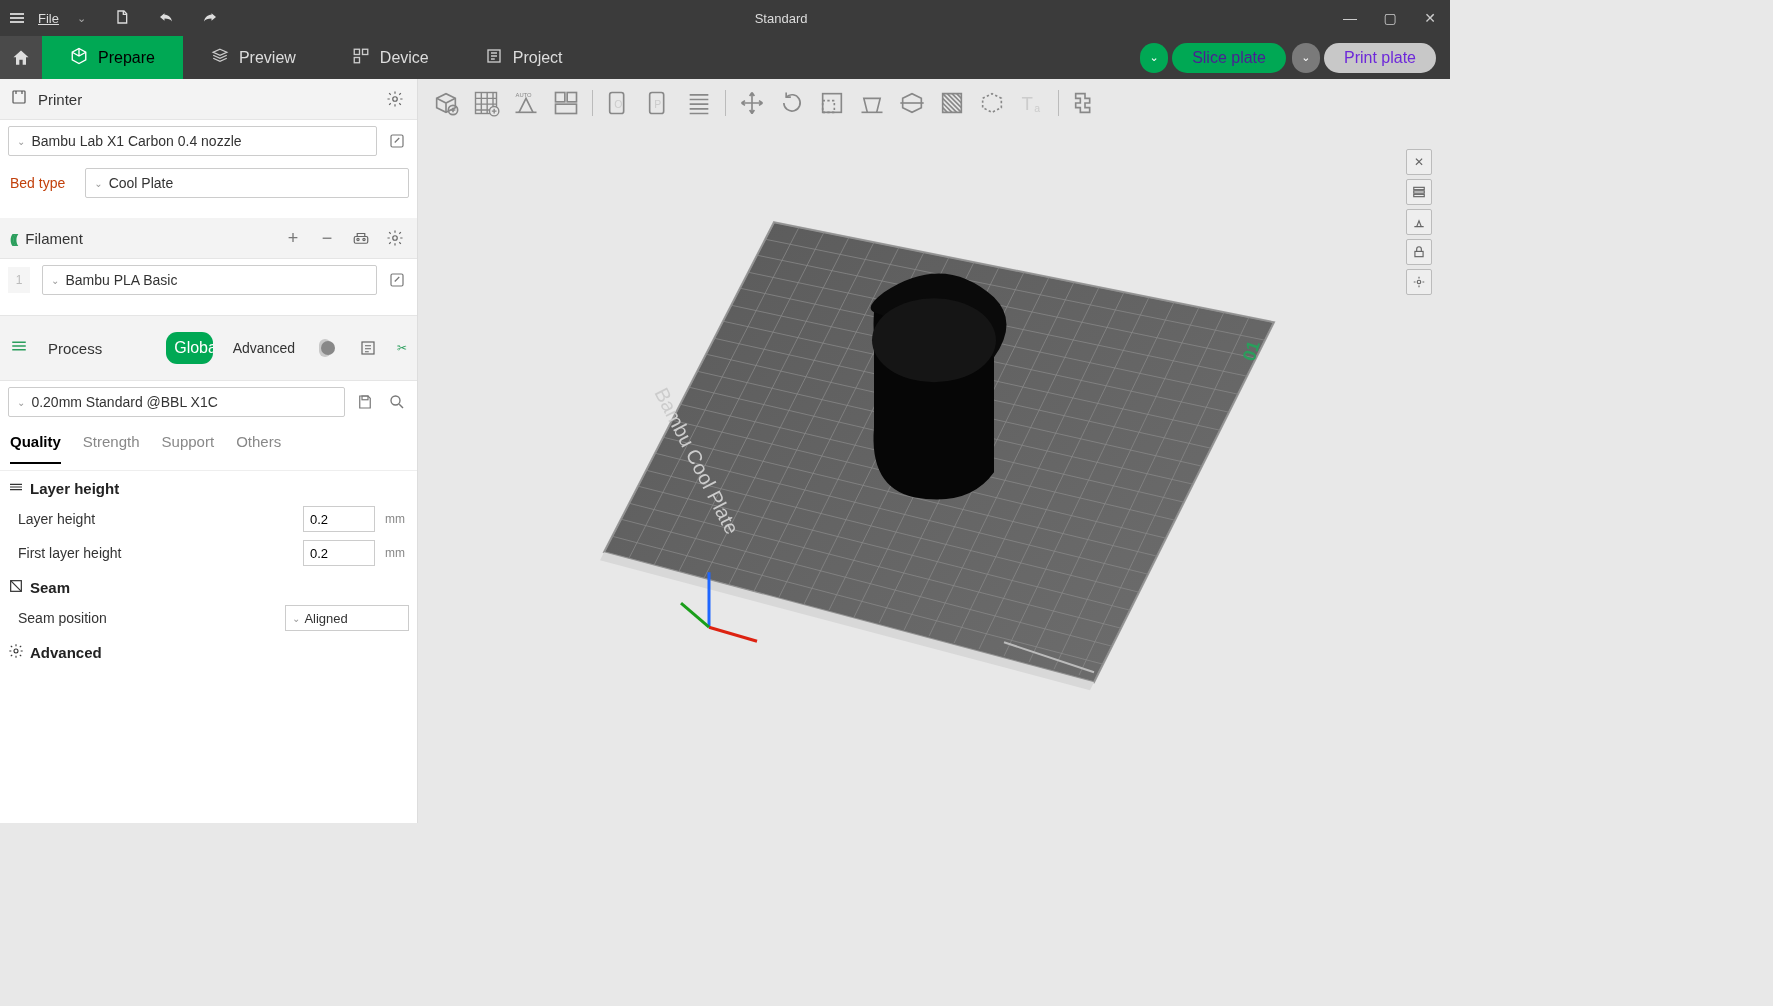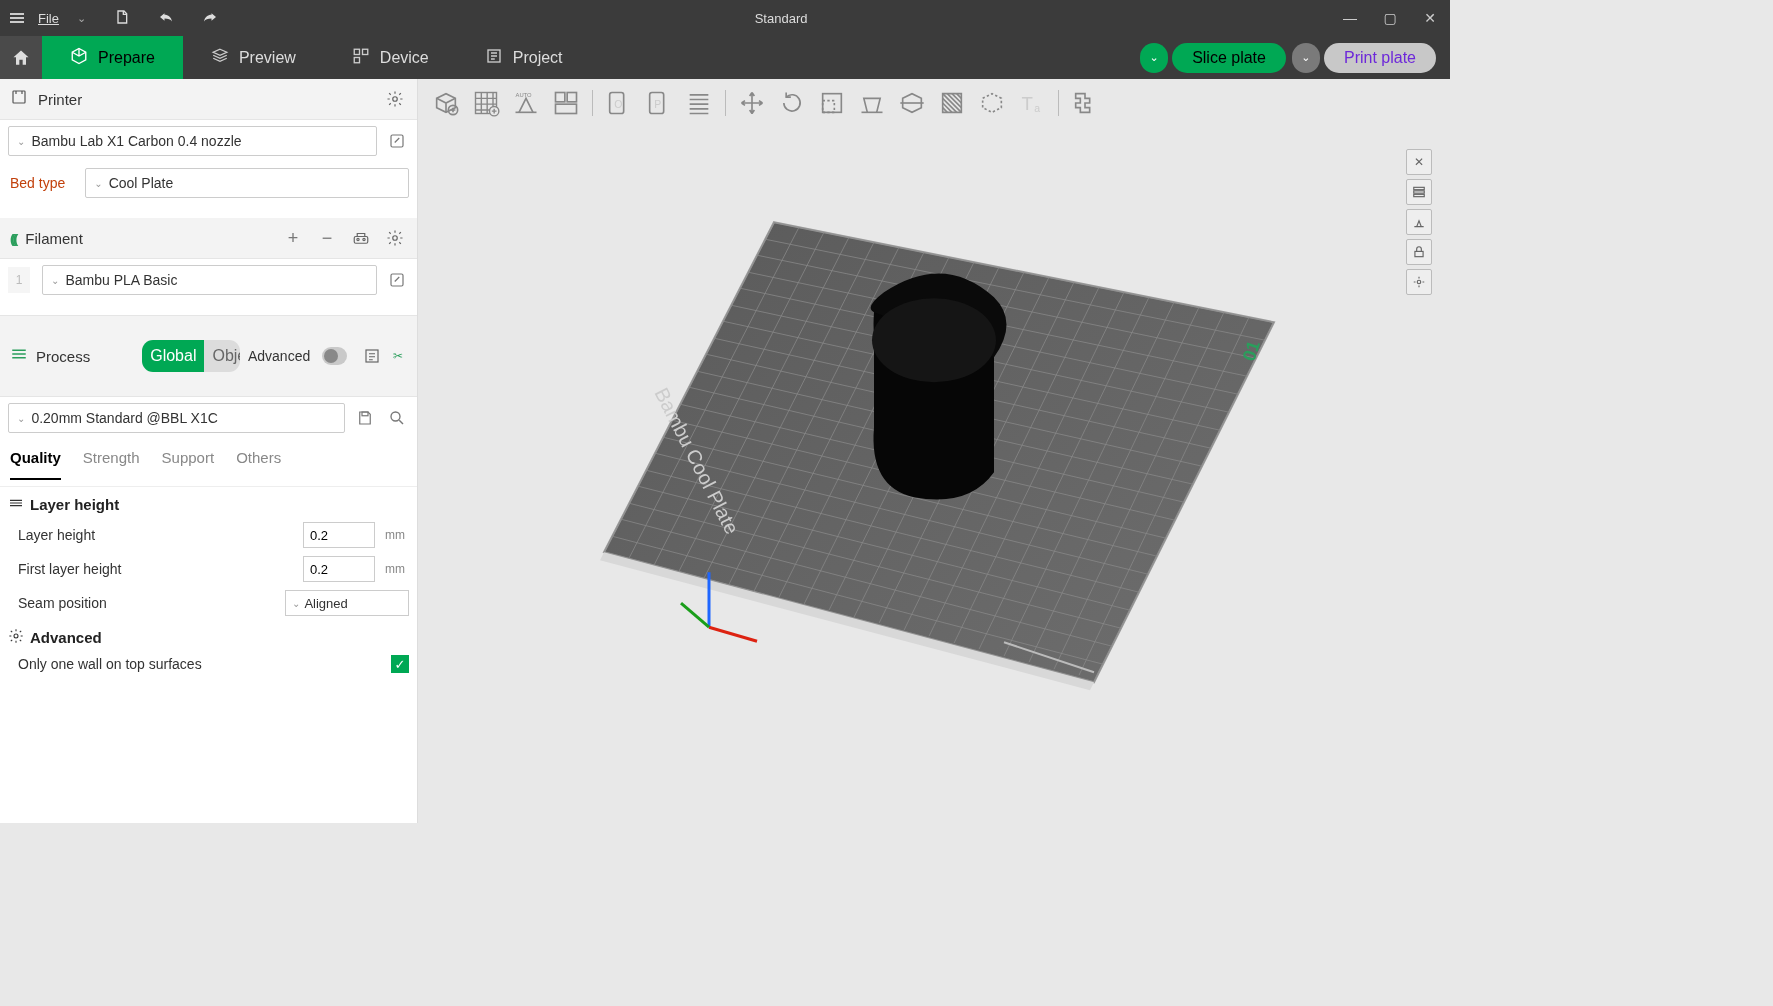--- a/index.html
+++ b/index.html
@@ -15,36 +15,36 @@
 .titlebar .win-controls { display:flex; }
 .titlebar .win-controls div { width:40px; height:36px; display:flex; align-items:center; justify-content:center; color:#ccc; font-size:14px;}
 .tabbar { height:43px; background:#3b3b3b; display:flex; align-items:stretch; }
 .tabbar .home { width:42px; display:flex; align-items:center; justify-content:center; background:#4a4a4a; }
 .tabbar .tab { padding:0 28px; display:flex; align-items:center; gap:10px; color:#ddd; font-size:16px; }
 .tabbar .tab.active { background:#00a854; color:#000000; }
 .tabbar .spacer { flex:1; }
 .tabbar .rbtn { display:flex; align-items:center; gap:0; margin-right:6px; }
 .tabbar .dd { width:28px; height:30px; background:#00a854; border-radius:15px; display:flex; align-items:center; justify-content:center; color:#fff; margin-right:4px; font-size:11px;}
 .tabbar .dd.gray { background:#7a7a7a; }
-.tabbar .pill { height:30px; padding:0 20px; border-radius:15px; display:flex; align-items:center; font-size:16px; color:#000000; }
+.tabbar .pill { height:30px; padding:0 20px; border-radius:15px; display:flex; align-items:center; font-size:16px; color:#4c1d95; }
 .tabbar .pill.green { background:#00a854; }
 .tabbar .pill.gray { background:#c8c8c8; color:#6d28d9; }
 .main { display:flex; height:calc(100% - 79px); }
 .sidebar { width:418px; background:#fff; border-right:1px solid #ddd; overflow:auto; }
 .viewport { flex:1; position:relative; background:#e8e8e8; }
 .section-head { display:flex; align-items:center; padding:8px 10px; gap:10px; background:#f3f3f3; border-bottom:1px solid #e5e5e5; }
 .section-head .lbl { font-size:15px; color:#333; flex:1; }
 .section-head .icon { color:#666; font-size:14px; }
 .field-row { display:flex; align-items:center; padding:6px 8px; gap:8px; }
 .dropdown { flex:1; height:30px; border:1px solid #ccc; background:#fff; display:flex; align-items:center; padding:0 8px; font-size:14px; color:#333; border-radius:2px; position:relative;}
 .dropdown .chv { color:#999; margin-right:6px; font-size:10px;}
 .sq-icon { width:24px; height:24px; display:flex; align-items:center; justify-content:center; color:#777; }
 .bed-label { font-size:14px; color:#c2410c; margin-right:12px; margin-left:2px;}
 .fila-num { width:22px; height:26px; background:#f5f5f5; display:flex; align-items:center; justify-content:center; font-size:12px; color:#bbb; margin-right:4px;}
-.proc-head { display:flex; align-items:center; padding:24px 10px; gap:8px; background:#f3f3f3; border-top:1px solid #e5e5e5; border-bottom:1px solid #e5e5e5;justify-content:space-between;}
+.proc-head { display:flex; align-items:center; padding:16px 10px; gap:20px; background:#f3f3f3; border-top:1px solid #e5e5e5; border-bottom:1px solid #e5e5e5;justify-content:space-between;}
 .proc-head .lbl { font-size:15px; color:#333; }
 .proc-head .toggle-pill { display:flex; border-radius:11px; overflow:hidden; font-size:16px; height:32px; align-items:stretch;margin-left:44px;}
 .proc-head .toggle-pill span { padding:2px 8px; display:flex; align-items:center; }
 .proc-head .tg-on { background:#00a854; color:#fff; }
 .proc-head .tg-off { background:#dcdcdc; color:#666; }
 .proc-head .adv-lbl { font-size:14px; color:#333; margin-left:auto; margin-right:4px;}
 .proc-head .switch { width:34px; height:18px; background:#c9c9c9; border-radius:9px; position:relative; margin-right:8px;}
 .proc-head .switch::after { content:''; position:absolute; width:14px; height:14px; background:#888; border-radius:50%; top:2px; left:2px;}
 .subtabs { display:flex; gap:22px; padding:10px 10px 6px 10px; font-size:15px; color:#888; border-bottom:1px solid #eee; }
 .subtabs .st { padding-bottom:12px; }
@@ -275,38 +275,41 @@
       <span class="plbl">Layer height</span>
       <input class="pin" value="0.2" style="">
       <span class="unit">mm</span>
     </div>
     <div class="param-row">
       <span class="plbl">First layer height</span>
       <input class="pin" value="0.2" style="">
       <span class="unit">mm</span>
     </div>
 
+    <div class="grp-head">
+      <span><svg width="16" height="16" viewBox="0 0 24 24" fill="none" stroke="#333" stroke-width="1.8">
+            <rect x="4" y="4" width="16" height="16"></rect>
+            <path d="M4 4l16 16"></path>
+          </svg></span>
+      <span>Seam</span>
+    </div>
     <div class="param-row">
       <span class="plbl">Seam position</span>
       <div class="psel">
         <span style="color:#999;font-size:10px;margin-right:4px;">⌄</span>
         <span>Aligned</span>
       </div>
     </div>
 
     <div class="grp-head">
       <span><svg width="16" height="16" viewBox="0 0 24 24" fill="none" stroke="#333" stroke-width="1.6">
             <circle cx="12" cy="12" r="3"></circle>
             <path d="M12 2v3M12 19v3M4.2 4.2l2.1 2.1M17.7 17.7l2.1 2.1M2 12h3M19 12h3M4.2 19.8l2.1-2.1M17.7 6.3l2.1-2.1"></path>
           </svg></span>
       <span>Advanced</span>
-    </div>
-    <div class="param-row">
-      <span class="plbl">Only one wall on top surfaces</span>
-      <div class="chk">✓</div>
     </div>
 
   </div>
 
   <div class="viewport">
 
     <div class="toolbar">
       <div class="tbtn">
           <svg width="28" height="28" viewBox="0 0 24 24" stroke-width="1.4">
             <path d="M4 8l8-4 8 4v8l-8 4-8-4z"></path>

